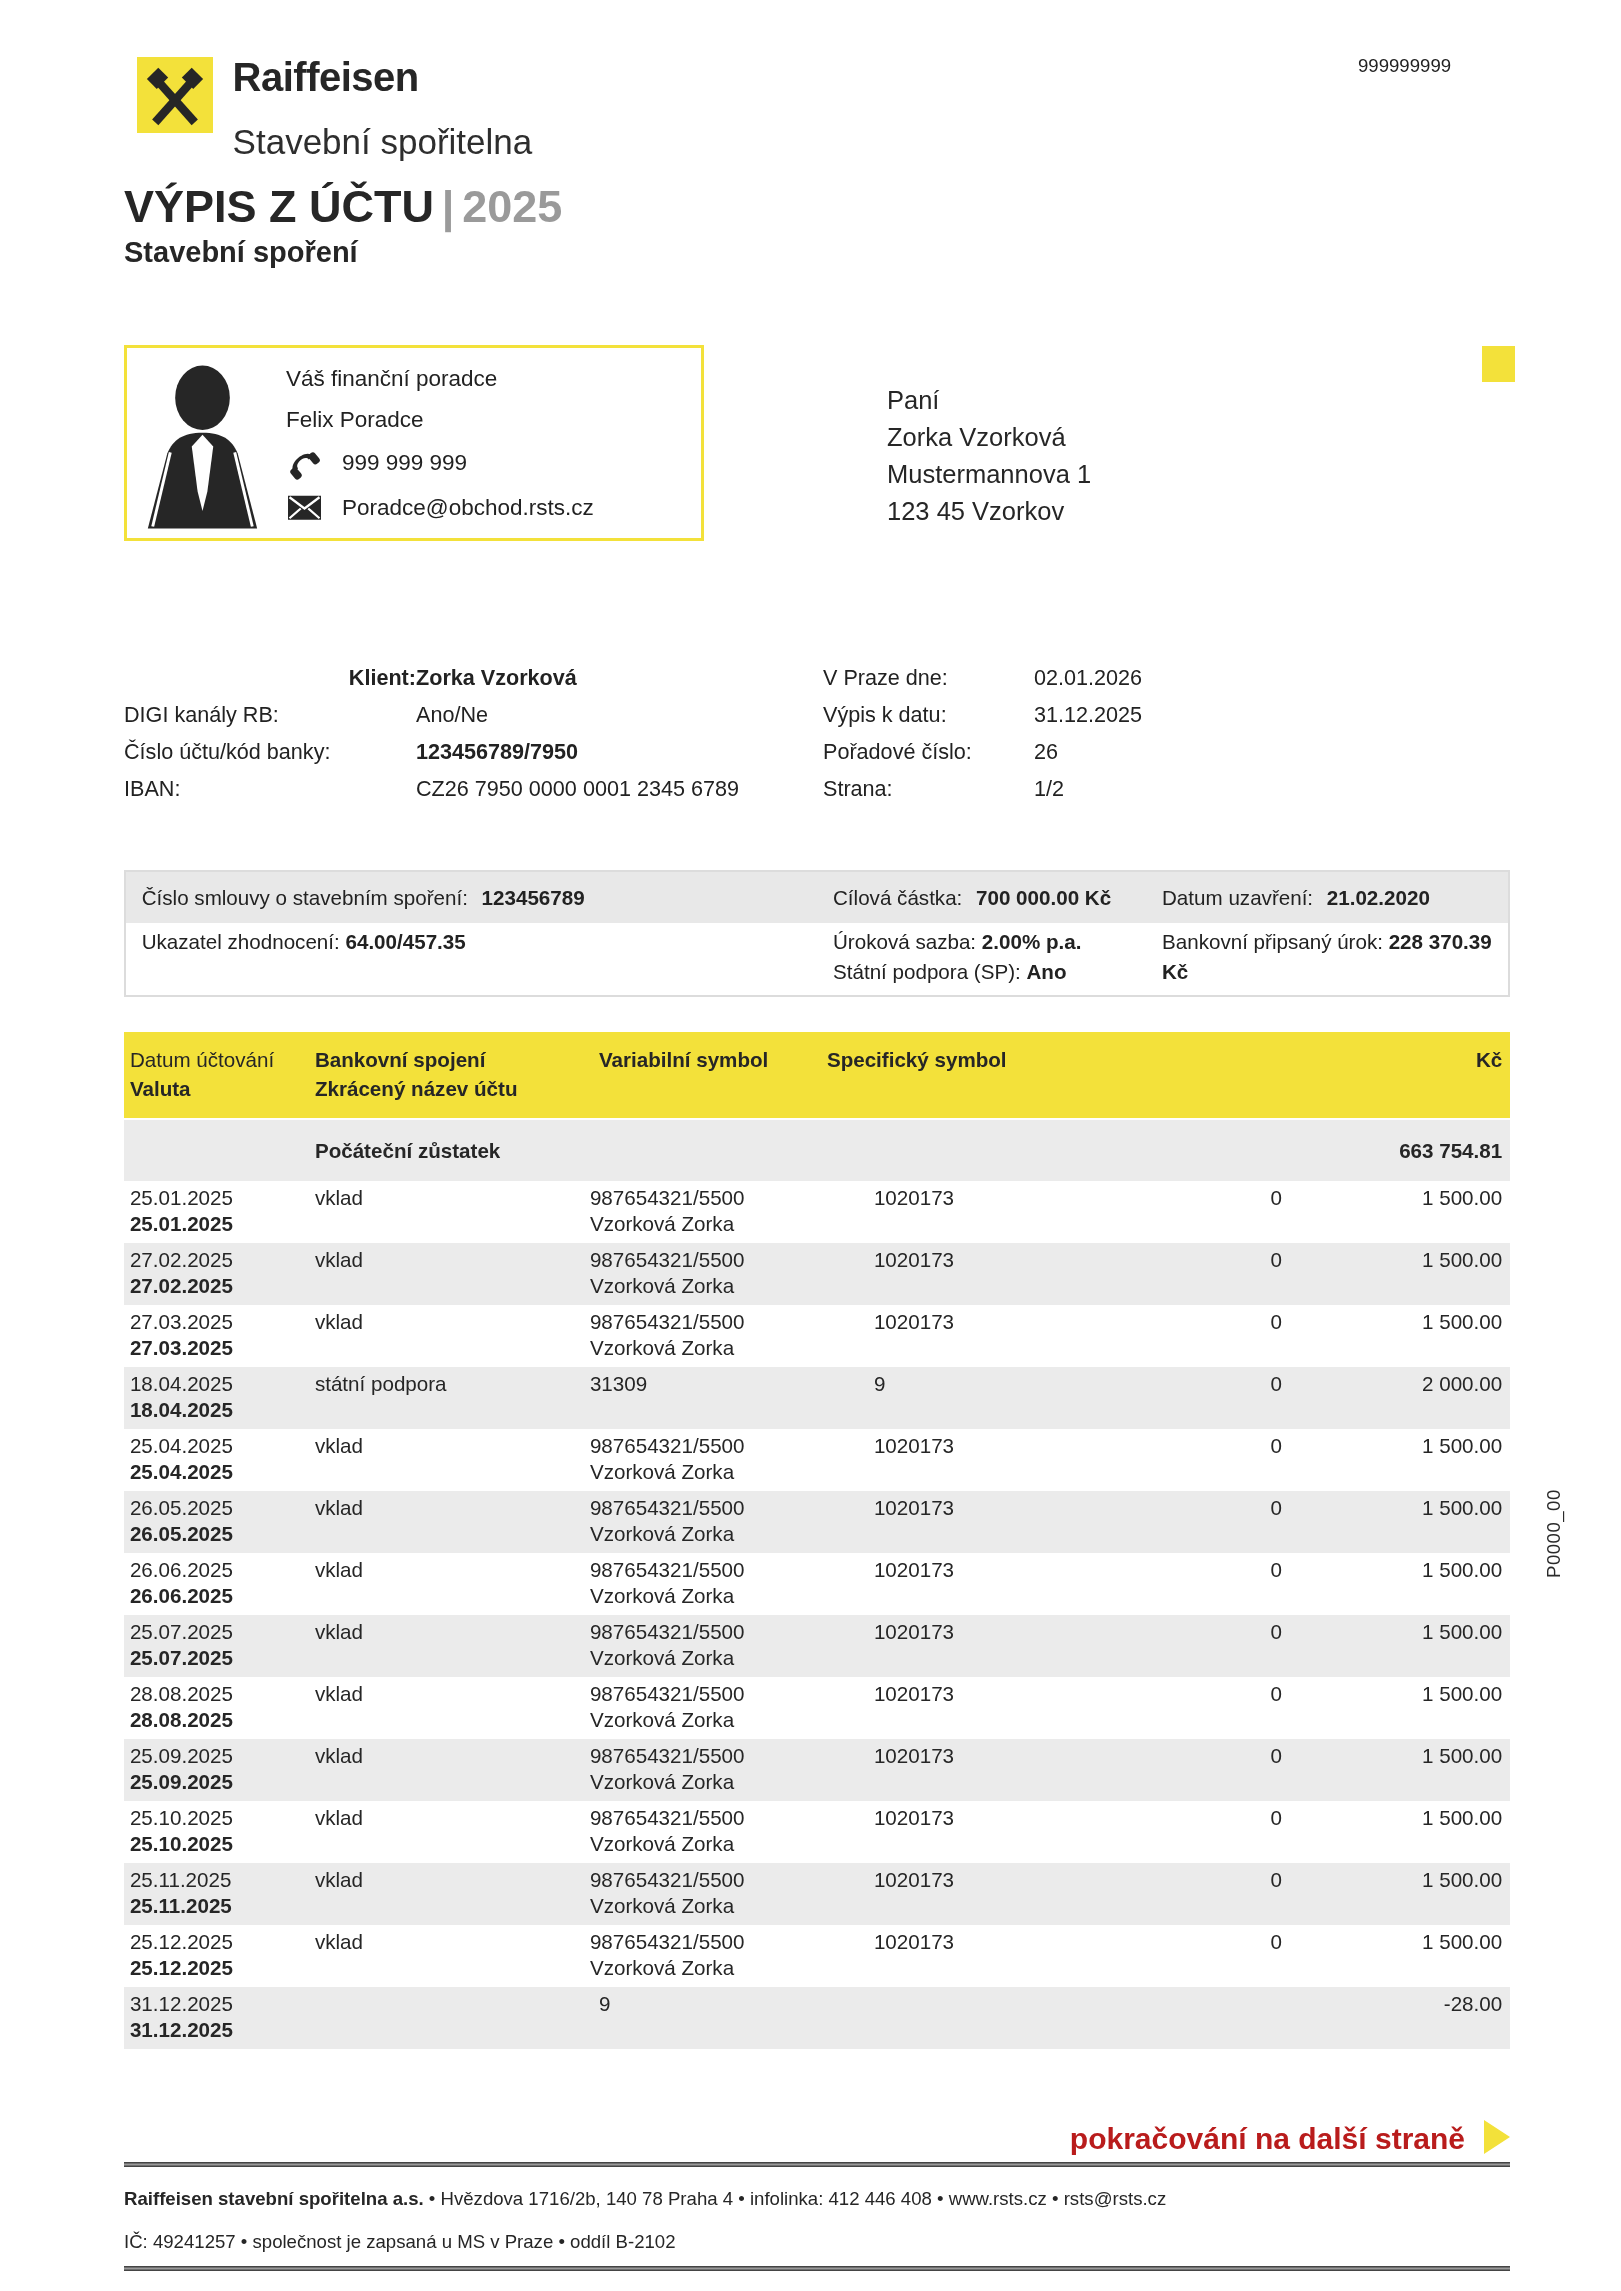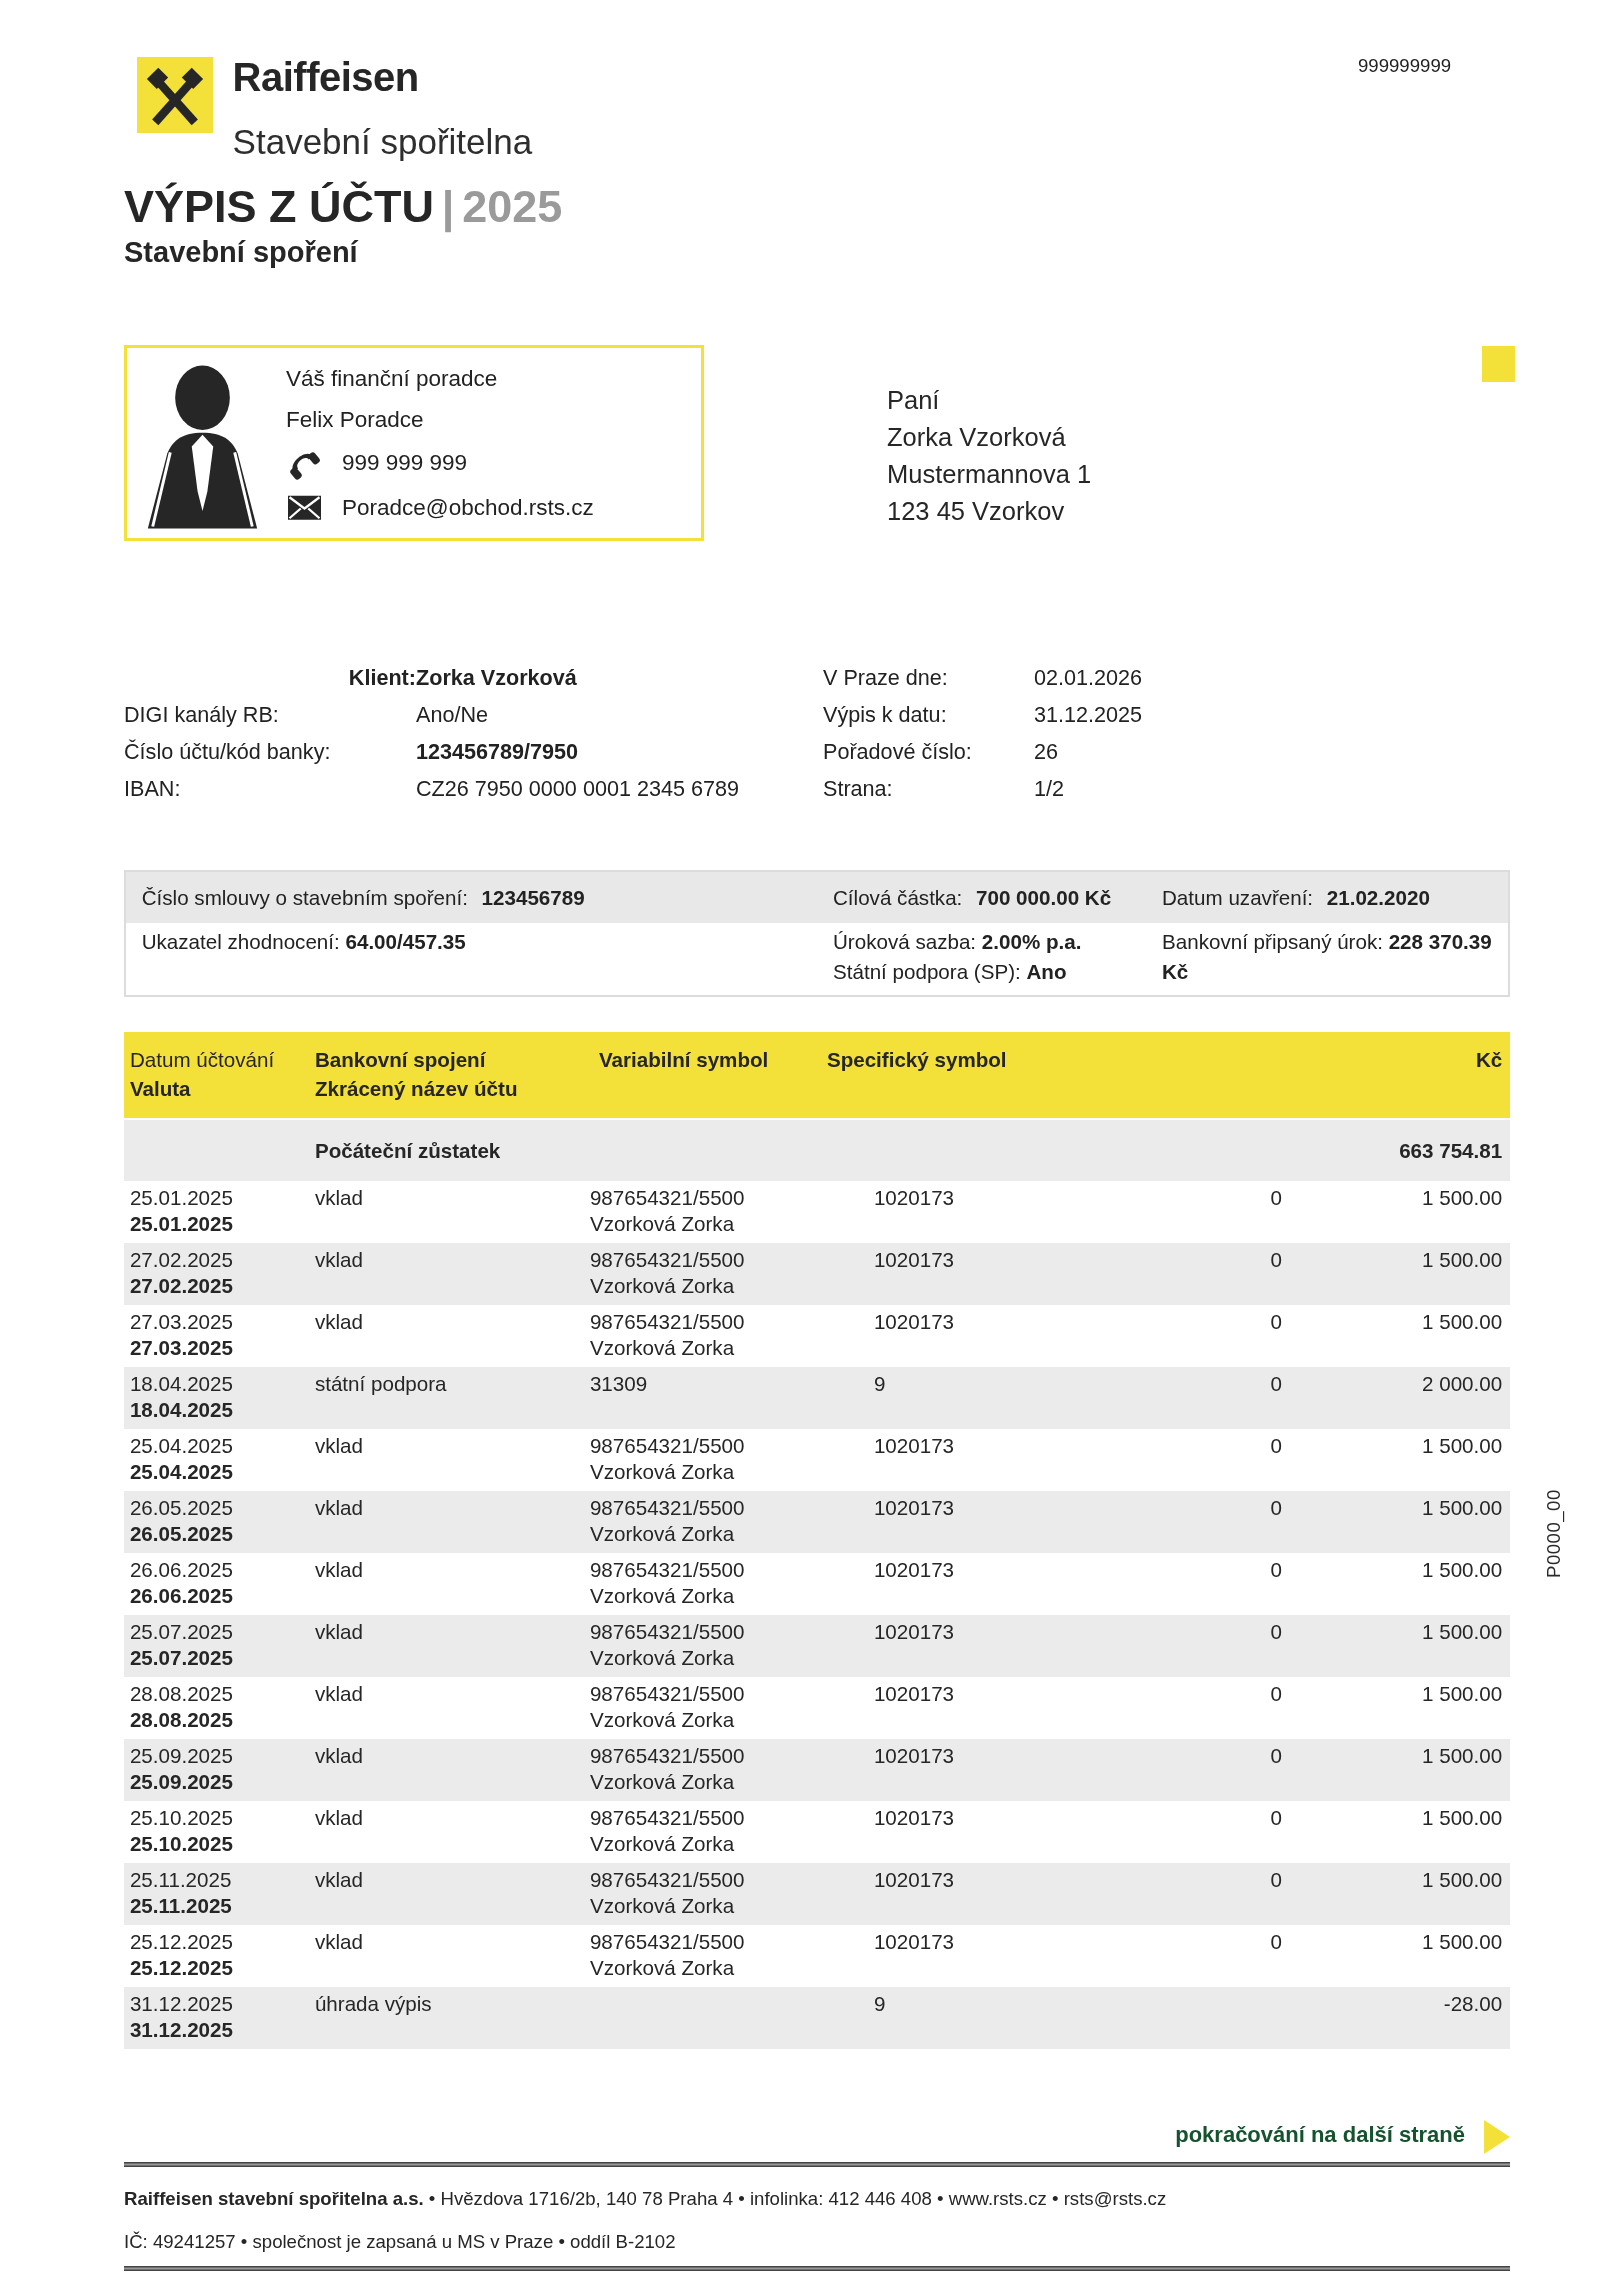--- a/index.html
+++ b/index.html
@@ -75,21 +75,21 @@
   .tx-row{display:flex;height:62px;padding:3.9px 0 0 5.9px;box-sizing:border-box;line-height:26.5px;background:#fff;}
   .tx-row.shade{background:#EBEBEB;}
   .dline2{font-weight:bold;}
 
   
   .side-code{position:absolute;left:1543px;top:1578px;width:167px;font-size:18.6px;color:#2a2a2a;
              transform:rotate(-90deg);transform-origin:0 0;letter-spacing:0.5px;}
 
   
   .continuation{position:absolute;left:124px;top:2122px;width:1386px;box-sizing:border-box;
-                text-align:right;padding-right:45px;font-size:22px;font-weight:bold;color:#14532d;}
+                text-align:right;padding-right:45px;font-size:30px;font-weight:bold;color:#b91c1c;}
   .continuation-arrow{position:absolute;left:1484px;top:2120px;width:0;height:0;
                 border-left:26.5px solid #F3E13A;border-top:17.6px solid transparent;border-bottom:17.6px solid transparent;}
   .rule{position:absolute;left:124px;width:1386px;height:4.9px;
         background:linear-gradient(#2f2f2f,#9a9a9a,#2f2f2f);}
   .rule1{top:2162px;}
   .rule2{top:2266px;}
   .footer-line1{position:absolute;left:124px;top:2188px;font-size:18.6px;color:#262626;}
   .footer-line2{position:absolute;left:124px;top:2231px;font-size:18.6px;color:#262626;}
 </style>
 </head>
@@ -426,21 +426,20 @@
           </div>
           <div class="col c4">1020173</div>
           <div class="col c5 c5-val">0</div>
           <div class="col c6">1 500.00</div>
         </div>
         <div class="tx-row shade">
           <div class="col c1">
             <div>31.12.2025</div>
             <div class="dline2">31.12.2025</div>
           </div>
-          <div class="col c2">úhrada výpis</div>
           <div class="col c3">
             <div></div>
           </div>
           <div class="col c4">9</div>
           <div class="col c5 c5-val"></div>
           <div class="col c6">-28.00</div>
         </div>
       </div>
   </div>
 

